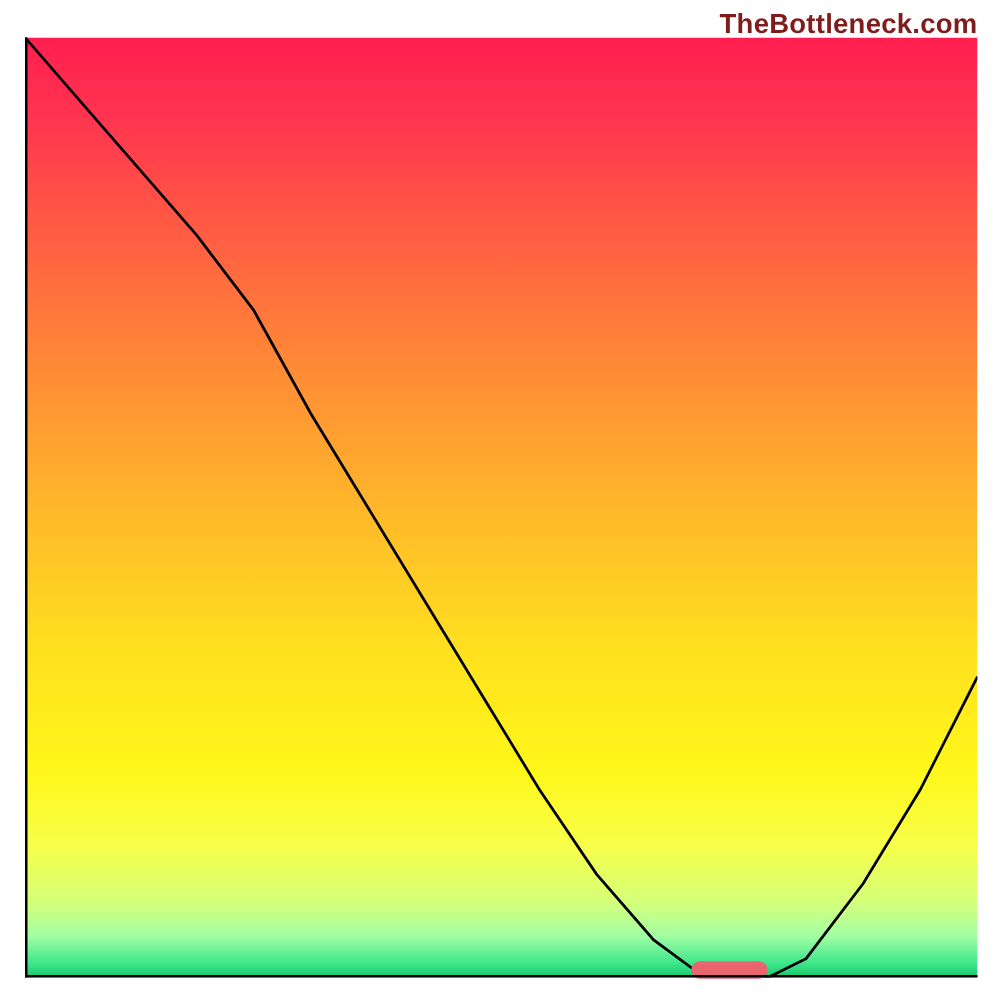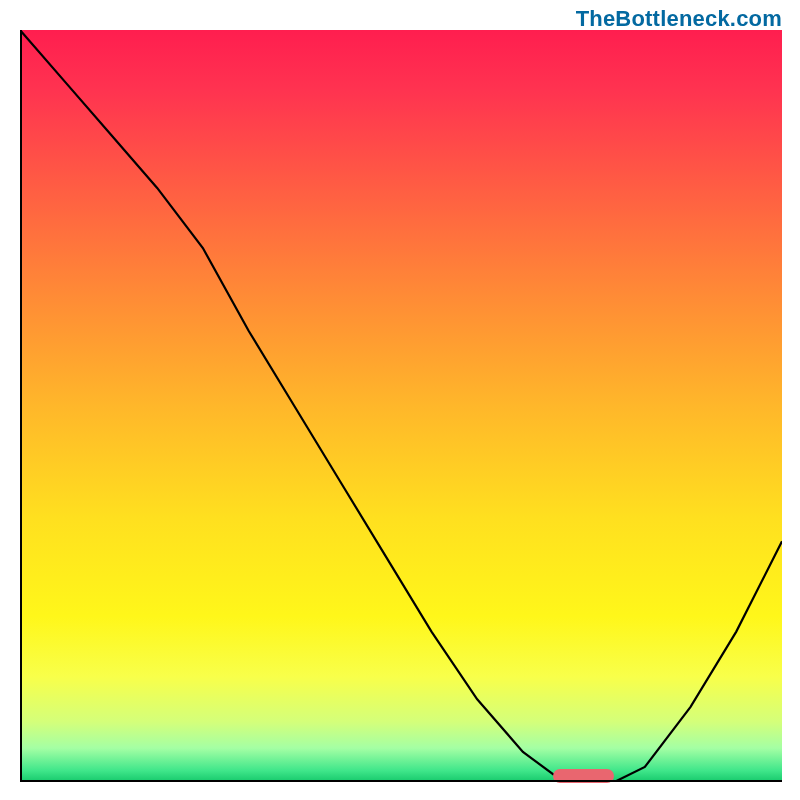--- a/index.html
+++ b/index.html
@@ -33,21 +33,21 @@
 .axis-bottom {
   left: 0; bottom: 0; width: 100%; height: 2px;
 }
 .watermark {
   position: absolute;
   top: 6px;
   right: 18px;
   font-family: Arial, Helvetica, sans-serif;
   font-size: 22px;
   font-weight: 600;
-  color: #0369a1;
+  color: #7f1d1d;
   letter-spacing: 0.2px;
 }
 .curve {
   position: absolute;
   left: 0; top: 0;
   width: 100%;
   height: 100%;
   pointer-events: none;
 }
 .marker {

